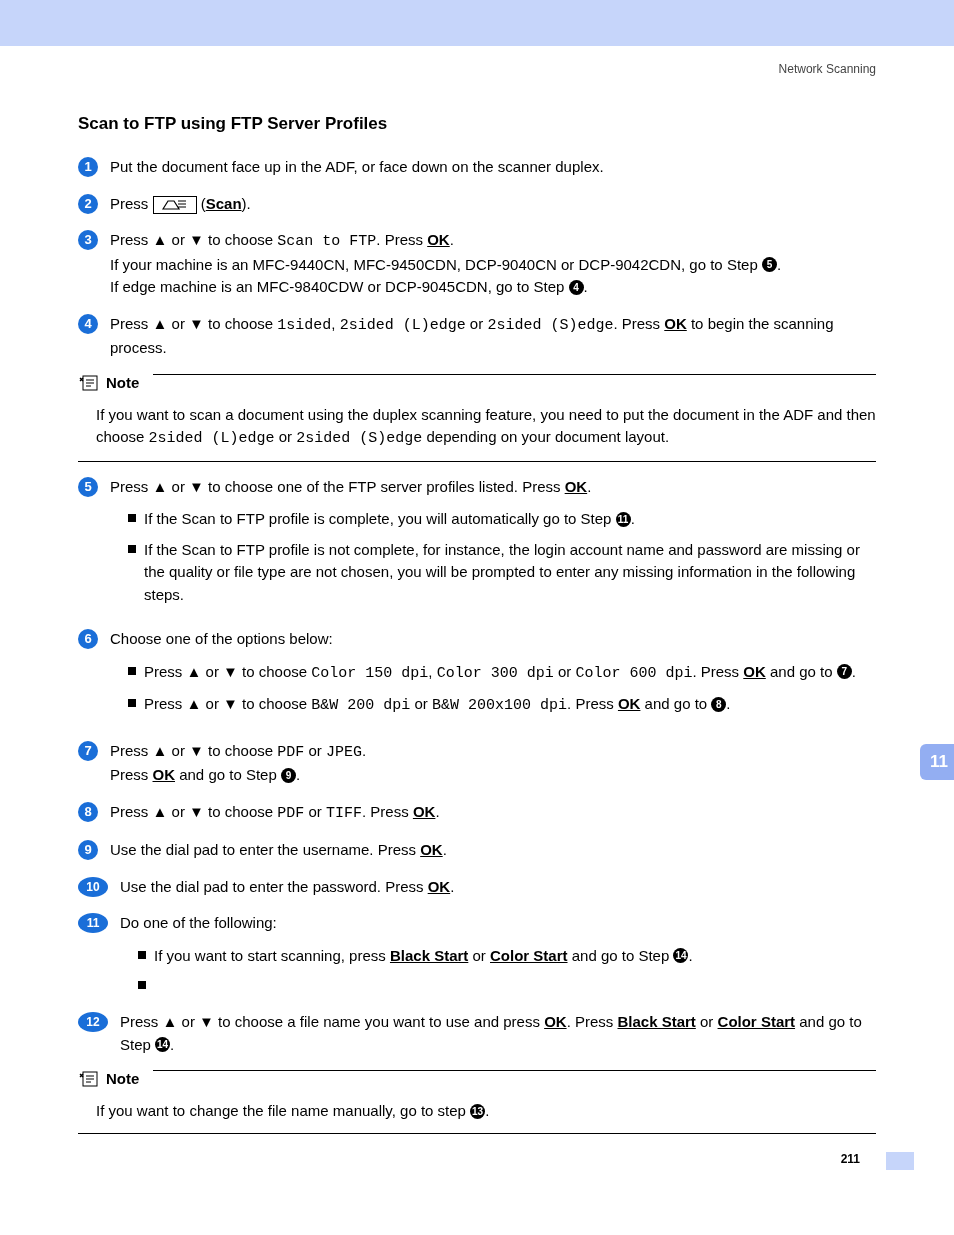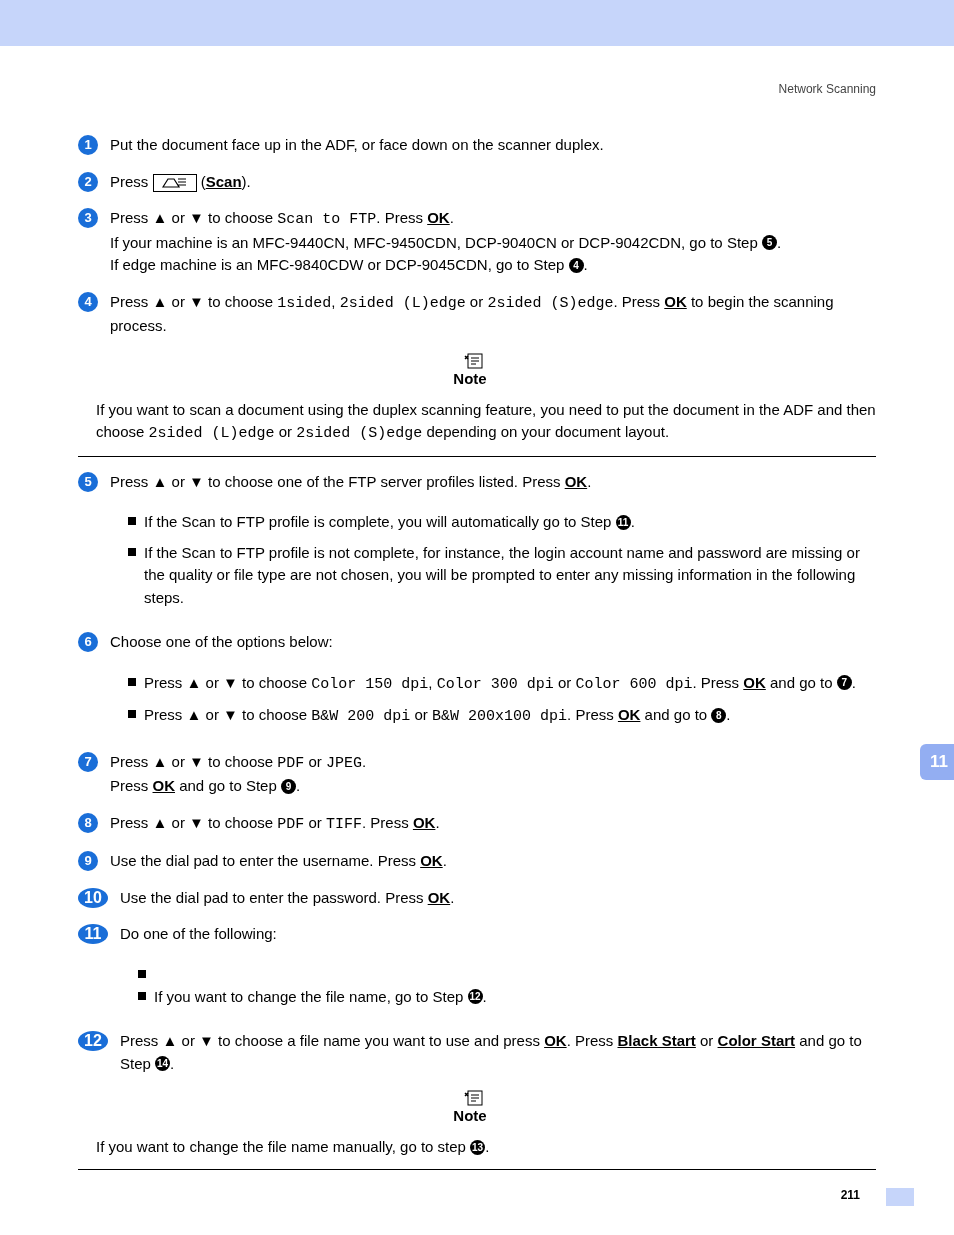--- a/index.html
+++ b/index.html
@@ -9,21 +9,21 @@
     color: #000;
     background: #fff;
     width: 954px;
   }
   .top-bar {
     background: #c6d5fa;
     height: 46px;
     width: 100%;
   }
   .page {
-    padding: 36px 78px 40px 78px;
+    padding: 16px 78px 40px 78px;
     position: relative;
   }
   .header-right {
     text-align: right;
     font-size: 12px;
     color: #444;
     margin-bottom: 38px;
   }
   h2 {
     font-size: 17px;
@@ -44,33 +44,33 @@
     width: 20px;
     height: 20px;
     border-radius: 50%;
     background: #1a6ed8;
     color: #fff;
     font-weight: bold;
     font-size: 13px;
     margin-right: 12px;
     margin-top: 1px;
   }
-  .num-badge.wide { width: 30px; height: 20px; font-size: 16px; }
+  .num-badge.wide { width: 30px; height: 20px; font-size: 12px; }
   .step-body { flex: 1; }
   .mono { font-family: "Courier New", monospace; font-size: 15px; }
   .scan-key {
     display: inline-block;
     border: 1px solid #000;
     padding: 0 6px;
     vertical-align: middle;
     line-height: 1;
   }
   .scan-key svg { display: block; }
   b { font-weight: bold; text-decoration: underline; }
-  .sub-bullets { margin-top: 18px; }
+  .sub-bullets { margin-top: 10px; }
   .sub-bullet {
     display: flex;
     align-items: flex-start;
     margin: 8px 0 8px 18px;
     line-height: 1.5;
   }
   .sq { flex-shrink: 0; width: 8px; height: 8px; background: #000; margin-right: 8px; margin-top: 6px; }
   .inline-badge {
     display: inline-flex;
     align-items: center;
@@ -84,23 +84,22 @@
     font-size: 10px;
     vertical-align: middle;
     position: relative;
     top: -1px;
   }
   .note-block {
     margin: 10px 0 14px 0;
   }
   .note-head {
     display: flex;
-    align-items: center;
+    align-items: flex-start;
     margin-bottom: 6px;
-    flex-direction: column;
   }
   .note-icon {
     width: 22px;
     height: 18px;
     margin-right: 6px;
     flex-shrink: 0;
   }
   .note-title { font-weight: bold; font-size: 15px; margin-right: 14px; }
   .note-line { flex: 1; height: 1px; background: #000; }
   .note-body { margin: 12px 0 8px 18px; line-height: 1.5; }
@@ -134,20 +133,21 @@
 </style>
 </head>
 <body>
 
 <div class="top-bar"></div>
 
 <div class="page">
 
   <div class="header-right">Network Scanning</div>
 
+  <h2>Scan to FTP using FTP Server Profiles</h2>
 
   <div class="step">
     <span class="num-badge">1</span>
     <div class="step-body">Put the document face up in the ADF, or face down on the scanner duplex.</div>
   </div>
 
   <div class="step">
     <span class="num-badge">2</span>
     <div class="step-body">
       <span>Press </span>
@@ -253,24 +253,24 @@
     <div class="step-body"><span>Use the dial pad to enter the password. Press </span><b>OK</b><span>.</span></div>
   </div>
 
   <div class="step">
     <span class="num-badge wide">11</span>
     <div class="step-body">
       <span>Do one of the following:</span>
       <div class="sub-bullets">
         <div class="sub-bullet">
           <span class="sq"></span>
-        </div>
-        <div class="sub-bullet">
-          <span class="sq"></span>
-          <div><span>If you want to change the file name, go to Step </span><span class="inline-badge">12</span><span>.</span></div>
+          <div><span>If you want to start scanning, press </span><b>Black Start</b><span> or </span><b>Color Start</b><span> and go to Step </span><span class="inline-badge">14</span><span>.</span></div>
+        </div>
+        <div class="sub-bullet">
+          <span class="sq"></span>
         </div>
       </div>
     </div>
   </div>
 
   <div class="step">
     <span class="num-badge wide">12</span>
     <div class="step-body">
       <span>Press </span><span>▲</span><span> or </span><span>▼</span><span> to choose a file name you want to use and press </span><b>OK</b><span>. Press </span><b>Black Start</b><span> or </span><b>Color Start</b><span> and go to Step </span><span class="inline-badge">14</span><span>.</span>
     </div>

